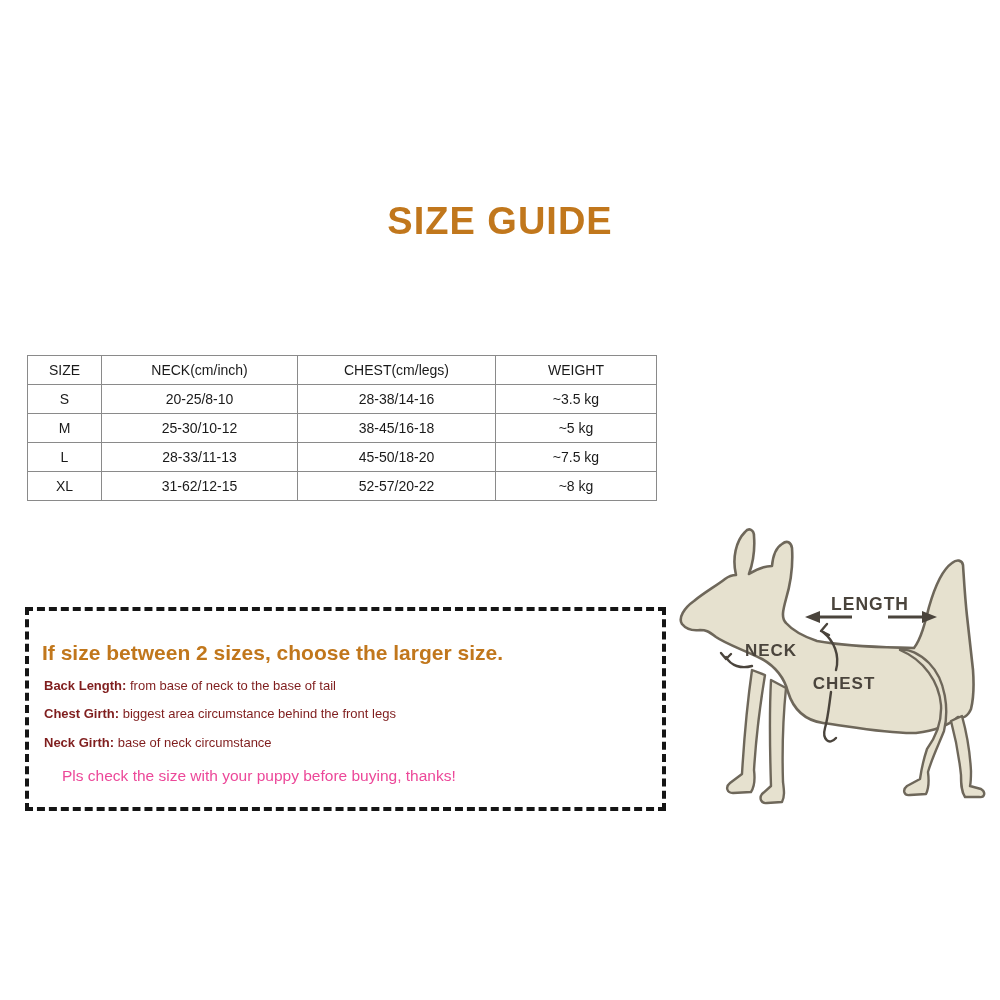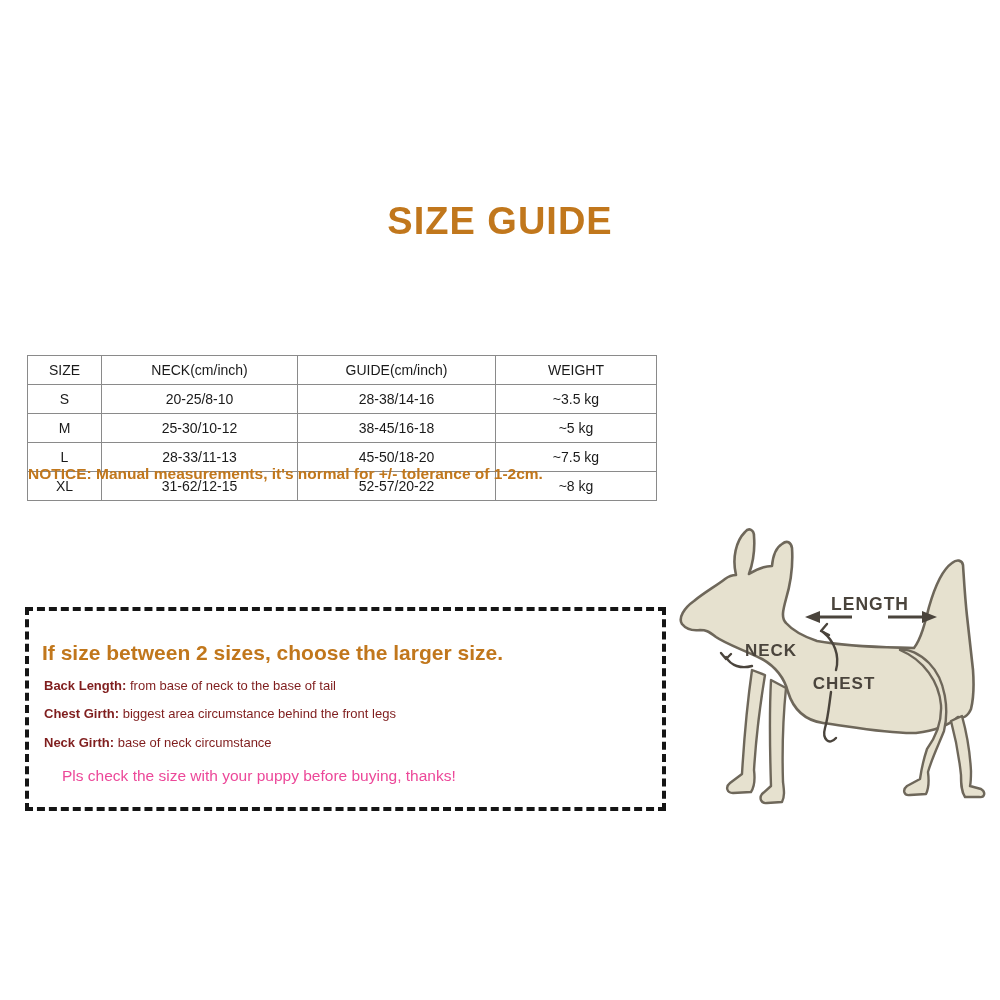--- a/index.html
+++ b/index.html
@@ -50,21 +50,21 @@
     <colgroup>
         <col class="c1">
         <col class="c2">
         <col class="c3">
         <col class="c4">
       </colgroup>
     <thead>
       <tr>
         <th>SIZE</th>
         <th>NECK(cm/inch)</th>
-        <th>GUIDE(cm/inch)</th>
+        <th>CHEST(cm/legs)</th>
         <th>WEIGHT</th>
       </tr>
     </thead>
     <tbody>
       <tr>
         <td>S</td>
         <td>20-25/8-10</td>
         <td>28-38/14-16</td>
         <td>~3.5 kg</td>
       </tr>
@@ -82,21 +82,20 @@
       </tr>
       <tr>
         <td>XL</td>
         <td>31-62/12-15</td>
         <td>52-57/20-22</td>
         <td>~8 kg</td>
       </tr>
     </tbody>
   </table>
 
-  <div class="notice">NOTICE: Manual measurements, it's normal for +/- tolerance of 1-2cm.</div>
 
   <div class="tips-box">
     <div class="tips-inner">
       <p class="tips-headline">If size between 2 sizes, choose the larger size.</p>
       <p class="tips-line"><span class="term">Back Length:</span><span> from base of neck to the base of tail</span></p>
       <p class="tips-line"><span class="term">Chest Girth:</span><span> biggest area circumstance behind the front legs</span></p>
       <p class="tips-line"><span class="term">Neck Girth:</span><span> base of neck circumstance</span></p>
       <p class="tips-footer">Pls check the size with your puppy before buying, thanks!</p>
     </div>
   </div>

